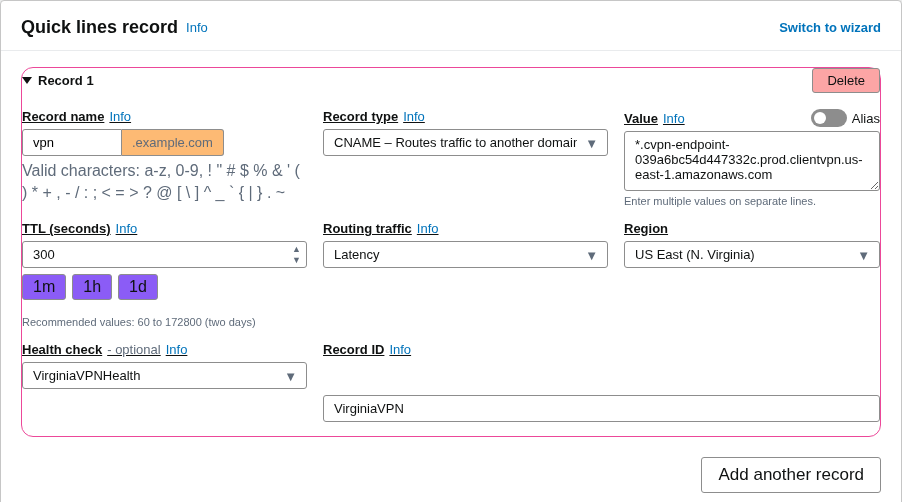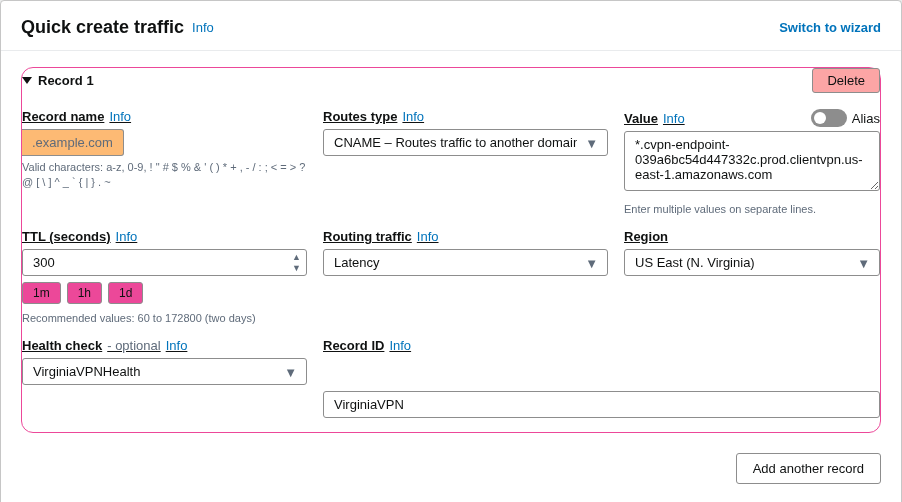--- a/index.html
+++ b/index.html
@@ -118,21 +118,21 @@
       border-left: none;
       border-radius: 0 3px 3px 0;
       padding: 5px 10px;
       color: #5f6b7a;
       font-size: 13px;
       display: flex;
       align-items: center;
       white-space: nowrap;
     }
     .field-hint {
-      font-size: 11px;
+      font-size: 16px;
       color: #5f6b7a;
       margin-top: 4px;
       line-height: 1.4;
     }
     .select-wrapper {
       position: relative;
     }
     .select-field {
       width: 100%;
       border: 1px solid #8d8d8d;
@@ -188,21 +188,21 @@
       content: '';
       position: absolute;
       left: 3px;
       top: 3px;
       width: 12px;
       height: 12px;
       background: #fff;
       border-radius: 50%;
       transition: left 0.2s;
     }
-    .value-hint { font-size: 11px; color: #5f6b7a; margin-top: 12px; }
+    .value-hint { font-size: 11px; color: #5f6b7a; margin-top: 4px; }
     .ttl-input-wrapper {
       position: relative;
       display: flex;
       align-items: center;
     }
     .ttl-input {
       width: 100%;
       border: 1px solid #8d8d8d;
       border-radius: 3px;
       padding: 5px 26px 5px 10px;
@@ -226,66 +226,66 @@
       color: #5f6b7a;
       font-size: 9px;
       line-height: 1.2;
     }
     .ttl-shortcut-row {
       display: flex;
       gap: 6px;
       margin-top: 6px;
     }
     .ttl-shortcut-btn {
-      background: #ec4899;
+      background: #8b5cf6;
       border: 1px solid #8d8d8d;
       border-radius: 3px;
       padding: 3px 10px;
-      font-size: 12px;
-      cursor: pointer;
-      color: #0f1111;
-    }
-    .ttl-hint { font-size: 11px; color: #5f6b7a; margin-top: 8px; }
+      font-size: 16px;
+      cursor: pointer;
+      color: #0f1111;
+    }
+    .ttl-hint { font-size: 11px; color: #5f6b7a; margin-top: 16px; }
     .input-field {
       width: 100%;
       border: 1px solid #8d8d8d;
       border-radius: 3px;
       padding: 5px 10px;
       font-size: 13px;
       outline: none;
       color: #0f1111;
       margin-top: 33px;
     }
     .add-another-btn {
       background: #fff;
       border: 1px solid #8d8d8d;
       border-radius: 3px;
       padding: 7px 16px;
       cursor: pointer;
-      font-size: 13px;
+      font-size: 17px;
       color: #0f1111;
     }
     .footer-bottom {
       padding: 12px 20px;
       background: #f2f3f3;
       border-top: 1px solid #e9ebed;
       display: flex;
       justify-content: flex-end;
       align-items: center;
       gap: 10px;
     }
   </style>
 </head>
 <body>
 
 <div class="modal">
 
   <div class="modal-header">
     <div class="modal-title">
-      <h2>Quick create traffic</h2>
+      <h2>Quick lines record</h2>
       <a class="info-link">Info</a>
     </div>
     <a class="switch-wizard">Switch to wizard</a>
   </div>
 
   <div class="modal-body">
     <div class="record-section">
 
       <div class="record-section-header">
         <div class="record-section-title">
@@ -296,28 +296,29 @@
       </div>
 
       <div class="form-row form-row-3">
 
         <div>
           <div class="field-label">
             <span>Record name</span>
             <span class="info info-link">Info</span>
           </div>
           <div class="record-name-group">
+            <input class="record-name-input" type="text" value="vpn" style="">
             <span class="domain-suffix">.example.com</span>
           </div>
           <div class="field-hint">Valid characters: a-z, 0-9, ! " # $ % &amp; ' ( ) * + , - / : ; &lt; = &gt; ? @ [ \ ] ^ _ ` { | } . ~</div>
         </div>
 
         <div>
           <div class="field-label">
-            <span>Routes type</span>
+            <span>Record type</span>
             <span class="info info-link">Info</span>
           </div>
           <div class="select-wrapper">
             <select class="select-field">
               <option>CNAME – Routes traffic to another domain n...</option>
               <option>A – Routes traffic to an IPv4 address</option>
               <option>AAAA – Routes traffic to an IPv6 address</option>
               <option>MX – Routes email to mail servers</option>
               <option>TXT – Verifies email senders and application</option>
             </select>

